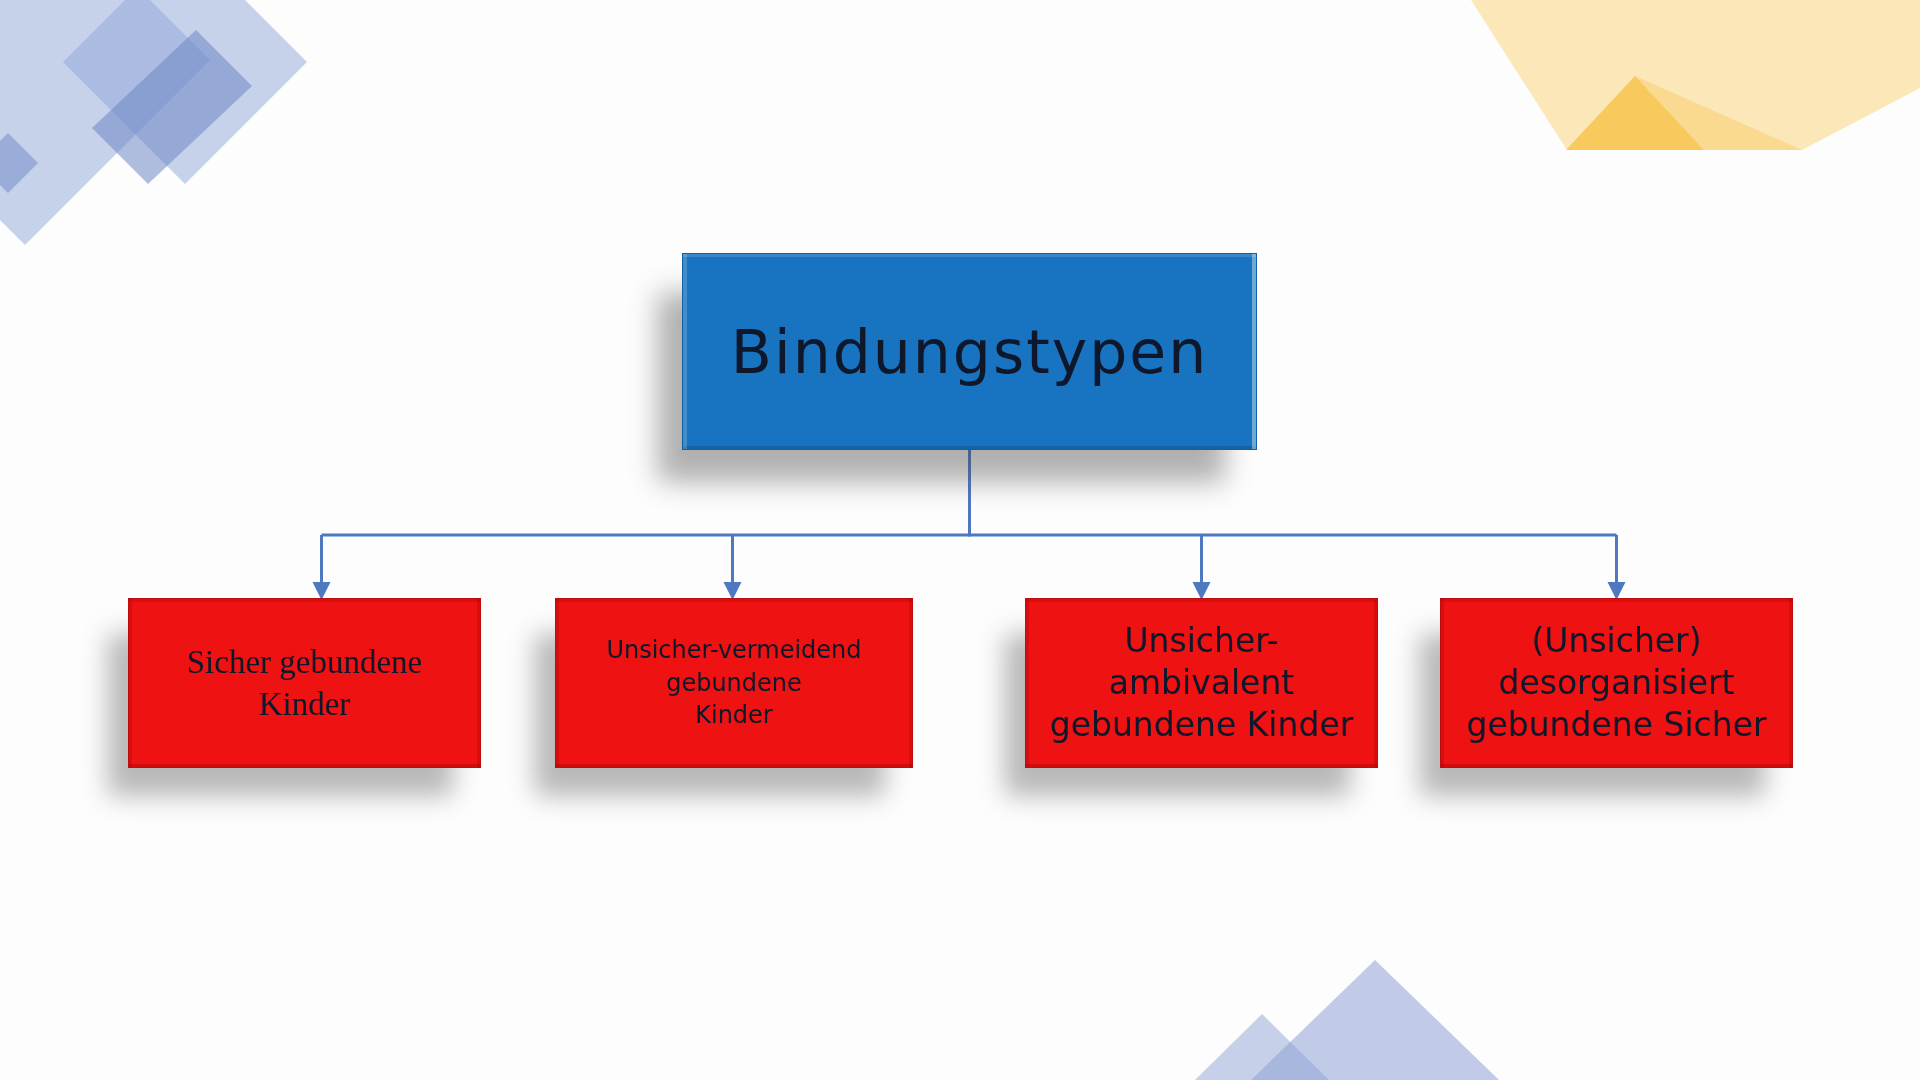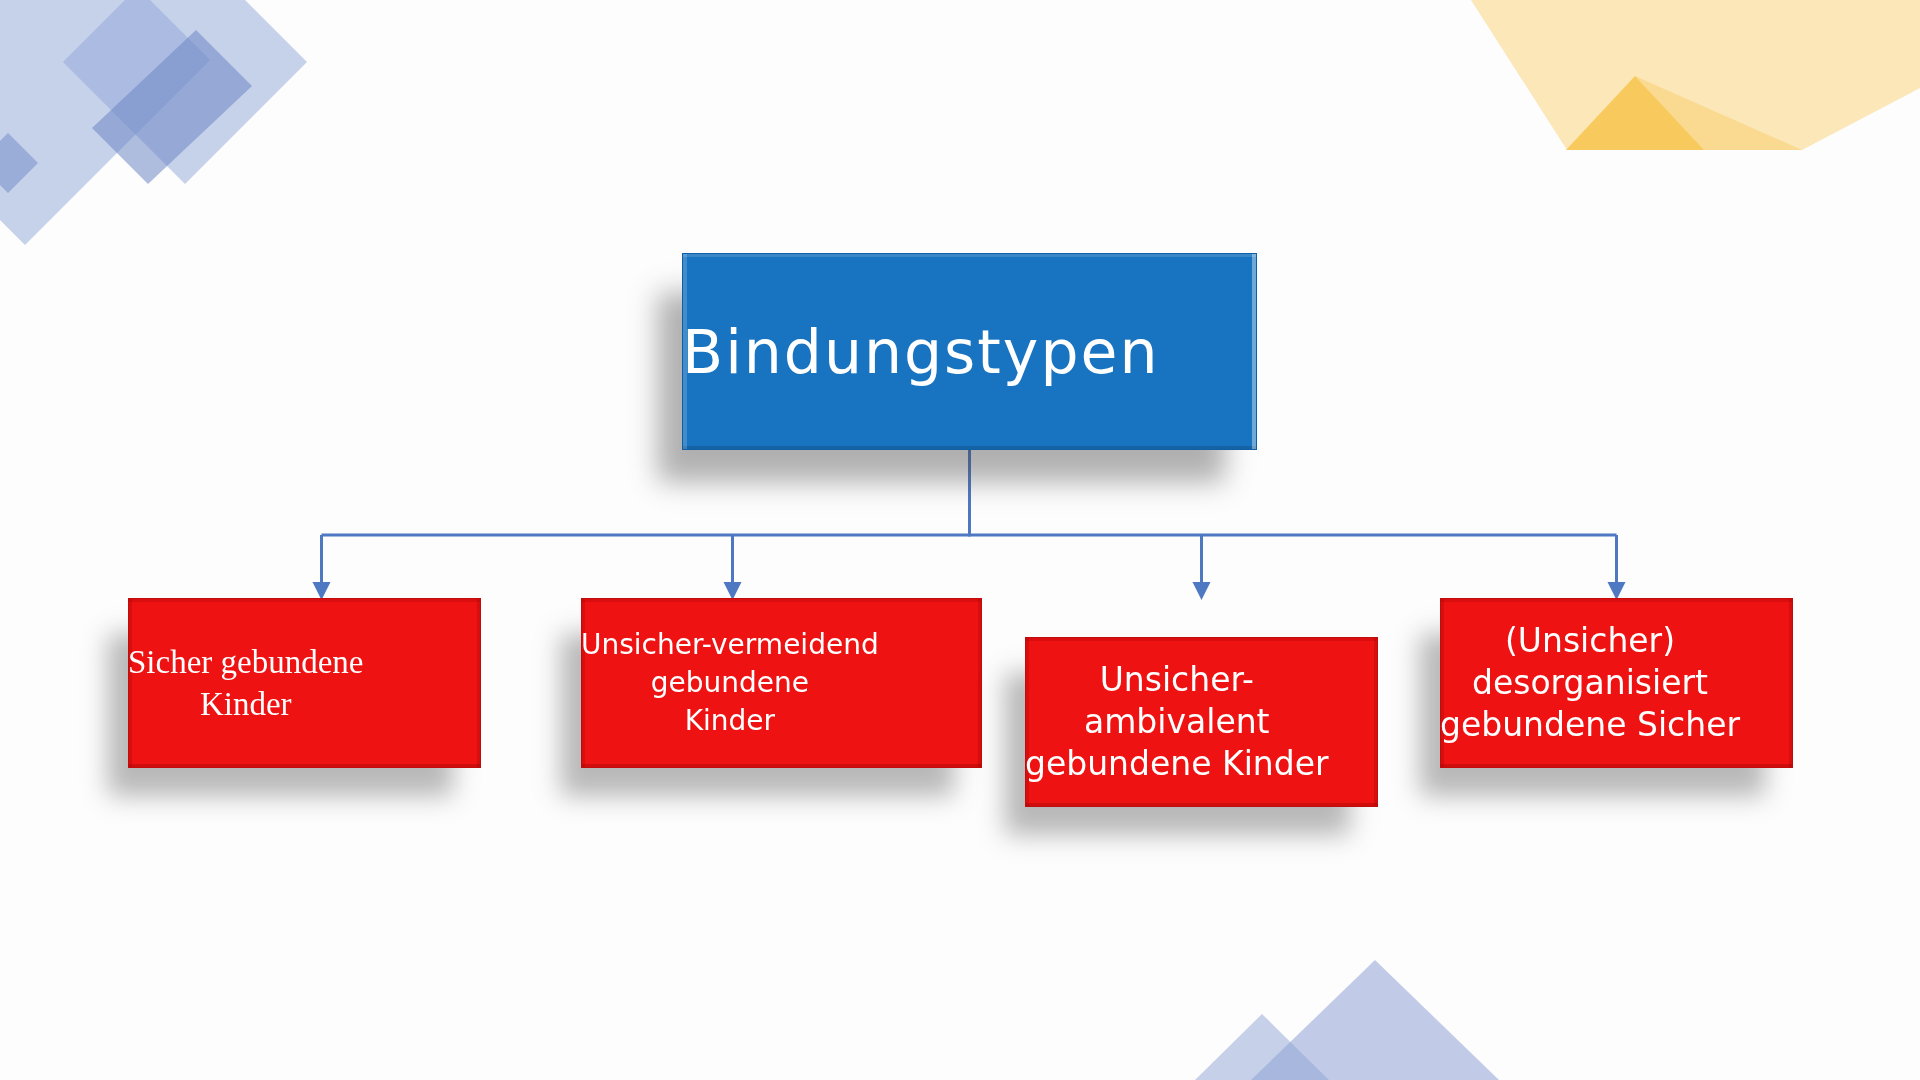--- a/index.html
+++ b/index.html
@@ -9,23 +9,23 @@
     overflow: hidden;
     position: relative;
     font-family: cursive, "DejaVu Sans", sans-serif;
   }
   .layer {
     position: absolute; left: 0; top: 0;
     width: 1920px; height: 1080px;
   }
   .node {
     position: absolute;
-    display: flex; align-items: center; justify-content: flex-start;
+    display: flex; align-items: center; justify-content: center;
     text-align: center;
-    color: #ffffff;
+    color: #0f172a;
     white-space: pre-line;
     z-index: 3;
   }
   .root-node {
     left: 682px; top: 253px; width: 575px; height: 197px;
     background: #1874c0;
     font-size: 60px;
     letter-spacing: 2px;
     box-shadow:
       inset 0 0 0 1px #0f5fa6,
@@ -42,22 +42,22 @@
     line-height: 1.28;
     box-shadow:
       inset 0 0 0 1px #c00c0c,
       inset 4px 0 0 rgba(130,0,0,0.22),
       inset -4px 0 0 rgba(130,0,0,0.22),
       inset 0 4px 0 rgba(130,0,0,0.18),
       inset 0 -4px 0 rgba(130,0,0,0.28),
       -24px 32px 24px -4px rgba(80,80,80,0.40);
   }
   .child-1 { left: 128px; font-family: Liberation Serif, serif; }
-  .child-2 { left: 581px; width: 401px; font-size: 28px; line-height: 1.35; }
-  .child-3 { left: 1025px; margin-top: 39px; }
+  .child-2 { left: 555px; width: 358px; font-size: 24px; line-height: 1.35; }
+  .child-3 { left: 1025px; }
   .child-4 { left: 1440px; }
   svg { display: block; }
   .decor-svg { z-index: 1; }
   .connector-svg { z-index: 2; }
 </style>
 </head>
 <body>
 
 <svg class="layer decor-svg" width="1920" height="1080" viewBox="0 0 1920 1080">
 

